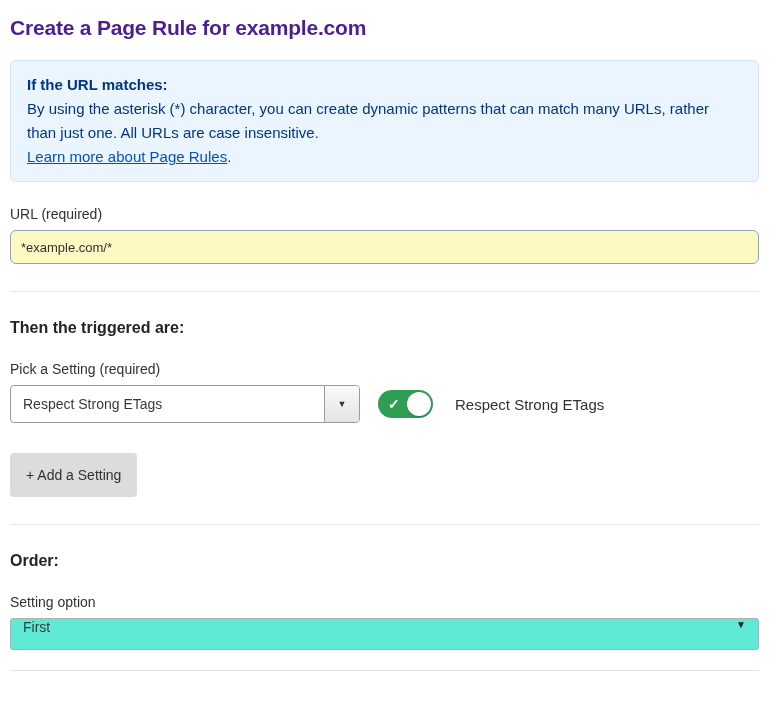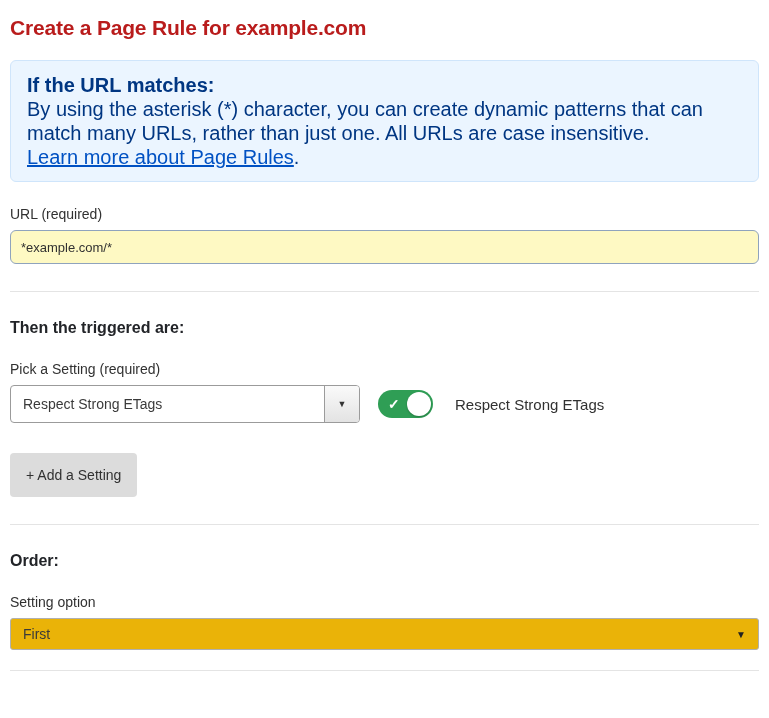--- a/index.html
+++ b/index.html
@@ -10,32 +10,32 @@
     background: #ffffff;
     font-family: "Liberation Sans", sans-serif;
     color: #313131;
     overflow: hidden;
   }
   .page { padding: 10px 10px 0 10px; }
 
   .page-title {
     font-size: 21px;
     font-weight: 700;
-    color: #b91c1c;
+    color: #4c1d95;
     margin: 6px 0 20px 0;
     letter-spacing: -0.2px;
   }
 
   .info-box {
     background: #ebf5ff;
     border: 1px solid #cfe5fb;
     border-radius: 6px;
     padding: 12px 16px;
     color: #003682;
-    font-size: 20px;
+    font-size: 15px;
     line-height: 24px;
   }
   .info-heading { font-weight: 700; }
   .info-body { display: block; }
   .info-link {
     color: #0051c3;
     text-decoration: underline;
     cursor: pointer;
     margin-top: 32px;
   }
@@ -167,23 +167,23 @@
     background: #dcdcdc;
     color: #313131;
   }
   .add-setting { margin-top: 30px; }
 
   .order-select {
     width: 100%;
     height: 32px;
     border: 1px solid #b0b0b0;
     border-radius: 3px;
-    background: #eab308;
-    display: flex;
-    align-items: center;
+    background: #5eead4;
+    display: flex;
+    align-items: flex-start;
     padding: 0 12px;
     font-size: 14px;
     color: #3a3a3a;
     cursor: pointer;
   }
   .order-select-value { flex: 1; }
   .order-caret { font-size: 10px; color: #222222; }
 
   .help-text {
     margin-top: 7px;

